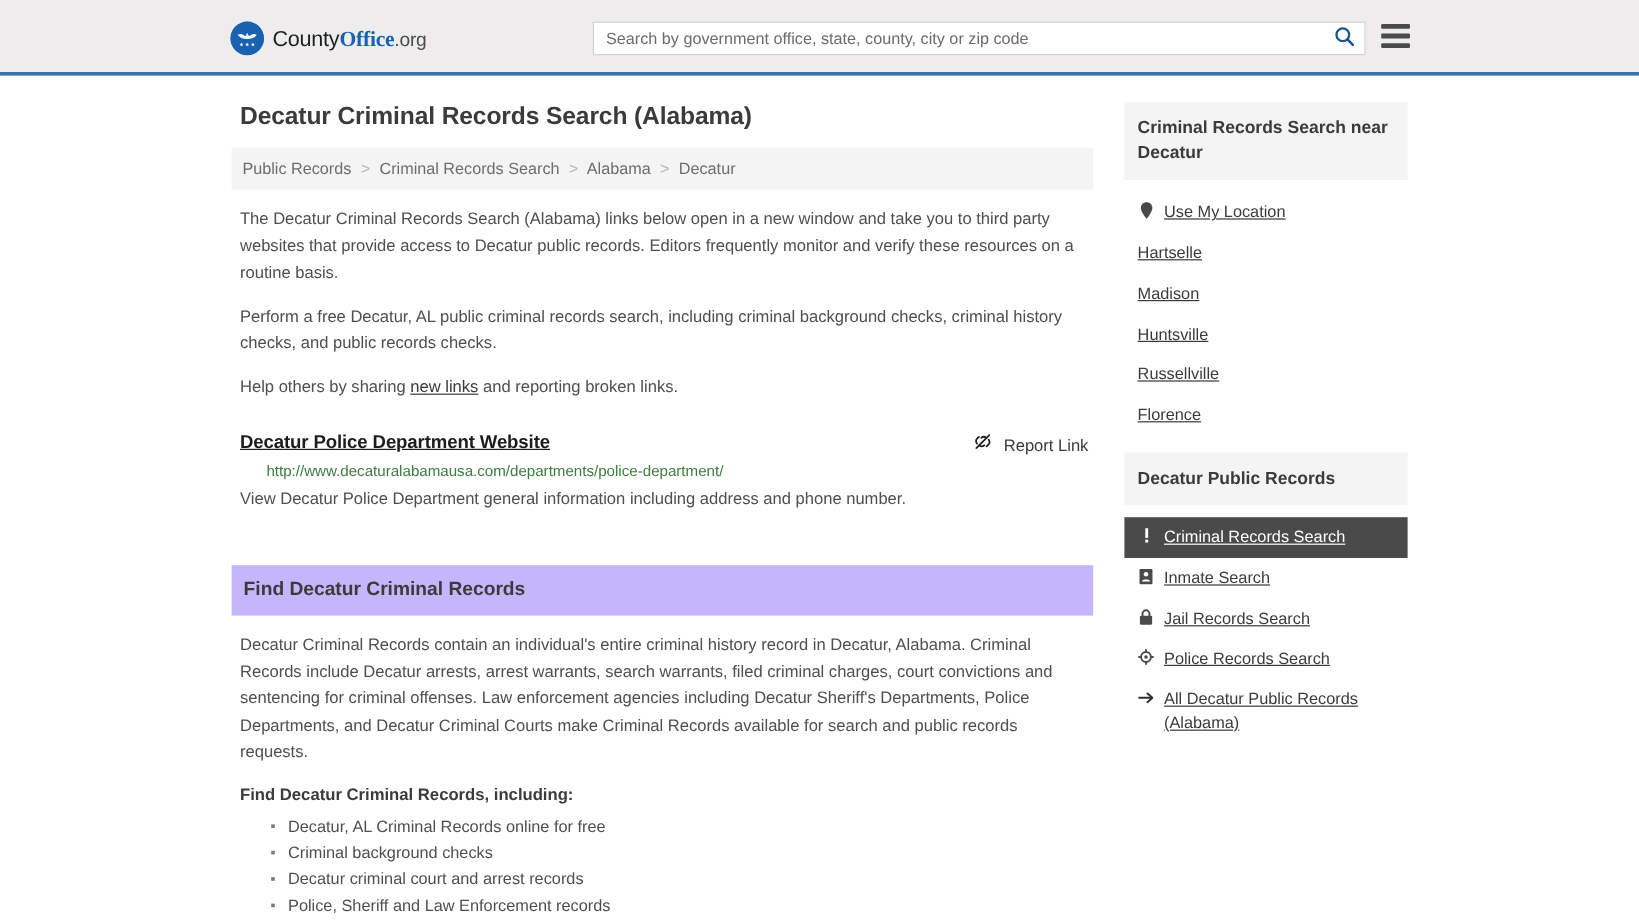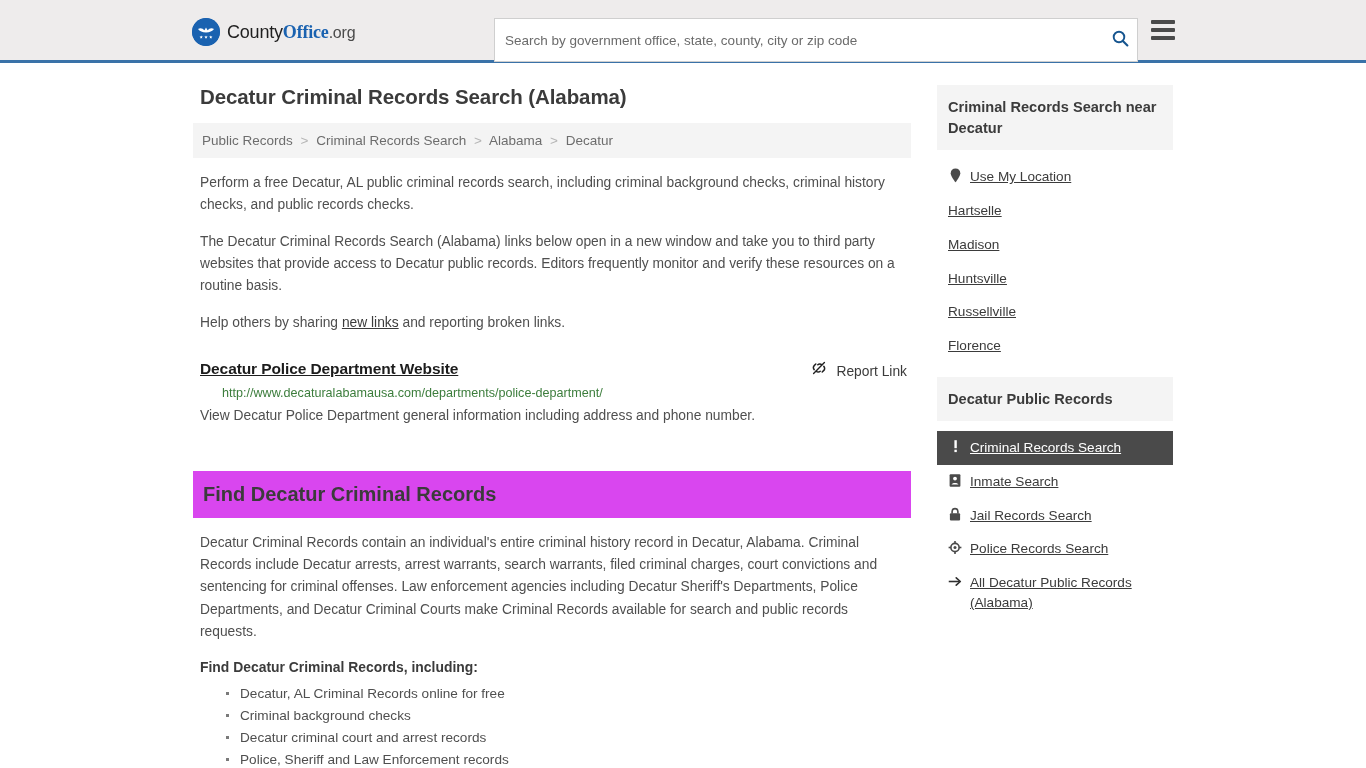--- a/index.html
+++ b/index.html
@@ -48,21 +48,21 @@
     white-space: nowrap;
   }
   .brand-text .bold { font-weight: 700; color: #1a62b0; font-family: Liberation Serif, serif; }
   .brand-text .tld { color: #4b4b4b; font-size: 16px; }
 
   .search-wrap {
     position: absolute;
     left: 494px;
     top: 18px;
     width: 644px;
-    height: 44px;
+    height: 28px;
     background: #ffffff;
     border: 1px solid #cfcfcf;
     display: flex;
     align-items: center;
   }
   .search-input {
     flex: 1;
     border: 0;
     outline: 0;
     background: transparent;
@@ -188,23 +188,23 @@
     color: #4f4f4f;
     margin-top: 6px;
     line-height: 1.5;
   }
 
   
   .section {
     margin-top: 44px;
   }
   .section-head {
-    background: #d946ef;
+    background: #c4b5fd;
     padding: 12px 10px;
-    font-size: 20px;
+    font-size: 16px;
     font-weight: 700;
     color: #3b3b3b;
   }
   .section-body {
     padding: 14px 7px 0 7px;
   }
   .section-body p {
     font-size: 13.8px;
     line-height: 1.62;
     color: #4f4f4f;
@@ -321,22 +321,22 @@
       <div class="breadcrumb">
         <a href="#">Public Records</a>
         <span class="sep">&gt;</span>
         <a href="#">Criminal Records Search</a>
         <span class="sep">&gt;</span>
         <a href="#">Alabama</a>
         <span class="sep">&gt;</span>
         <a href="#">Decatur</a>
       </div>
 
+      <p class="body-copy">The Decatur Criminal Records Search (Alabama) links below open in a new window and take you to third party websites that provide access to Decatur public records. Editors frequently monitor and verify these resources on a routine basis.</p>
       <p class="body-copy">Perform a free Decatur, AL public criminal records search, including criminal background checks, criminal history checks, and public records checks.</p>
-      <p class="body-copy">The Decatur Criminal Records Search (Alabama) links below open in a new window and take you to third party websites that provide access to Decatur public records. Editors frequently monitor and verify these resources on a routine basis.</p>
 
       <p class="body-copy"><span>Help others by sharing </span><a class="inline-link" href="#">new links</a><span> and reporting broken links.</span></p>
 
       <div class="link-block">
         <div class="link-row">
           <a class="link-title" href="#">Decatur Police Department Website</a>
           <a class="report-link" href="#">
             <span>
               <svg width="16" height="16" viewBox="0 0 16 16" aria-hidden="true">
                 <path d="M3.2 9.6 a2.8 2.8 0 0 1 0-4 l1.6-1.6" fill="none" stroke="#222" stroke-width="1.5" stroke-linecap="round"></path>

